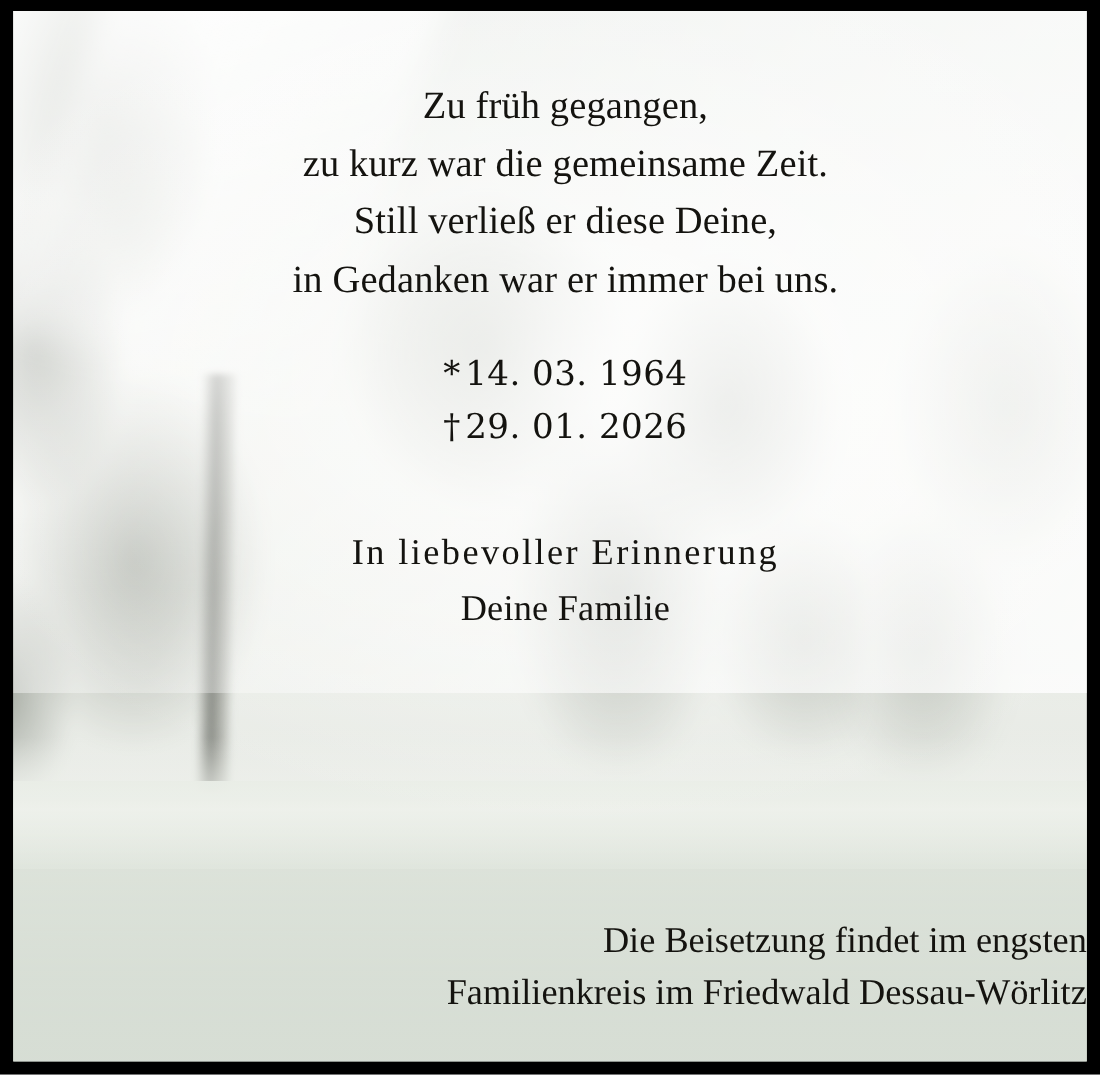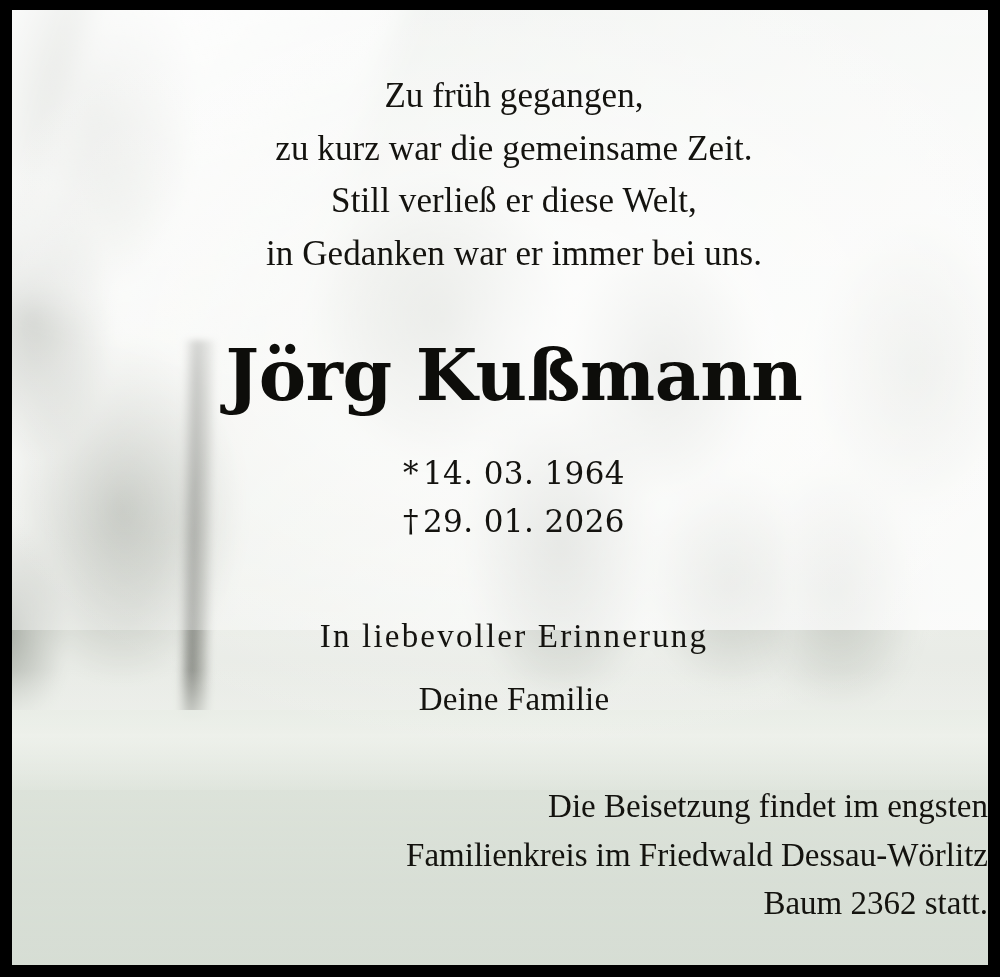--- a/index.html
+++ b/index.html
@@ -182,21 +182,20 @@
 
   .memory {
     margin-top: 66px;
     font-size: 33px;
     line-height: 1.55;
     letter-spacing: 2.2px;
     text-align: center;
   }
   .memory .line2 {
     letter-spacing: 0.2px;
-    margin-top: 12px;
   }
 
   .notice {
     position: absolute;
     left: 0;
     right: 0;
     bottom: 38px;
     font-size: 33px;
     line-height: 1.46;
   }
@@ -219,41 +218,39 @@
       <div class="lawn"></div>
       <div class="lawn-fade"></div>
       <div class="whitewash"></div>
     </div>
 
     <div class="content">
 
       <div class="verse">
         <div>Zu früh gegangen,</div>
         <div>zu kurz war die gemeinsame Zeit.</div>
-        <div>Still verließ er diese Welt,</div>
+        <div>Still verließ er diese Deine,</div>
         <div>in Gedanken war er immer bei uns.</div>
       </div>
 
-      <div class="name">Jörg Kußmann</div>
 
       <div class="dates">
         <div>
           <span class="sym">*</span><span>14. 03. 1964</span>
         </div>
         <div>
           <span class="sym">†</span><span>29. 01. 2026</span>
         </div>
       </div>
 
       <div class="memory">
         <div>In liebevoller Erinnerung</div>
         <div class="line2">Deine Familie</div>
       </div>
 
       <div class="notice">
         <div>Die Beisetzung findet im engsten</div>
         <div>Familienkreis im Friedwald Dessau-Wörlitz</div>
-        <div>Baum 2362 statt.</div>
       </div>
 
     </div>
   </div>
 </div>
 
 </body></html>

